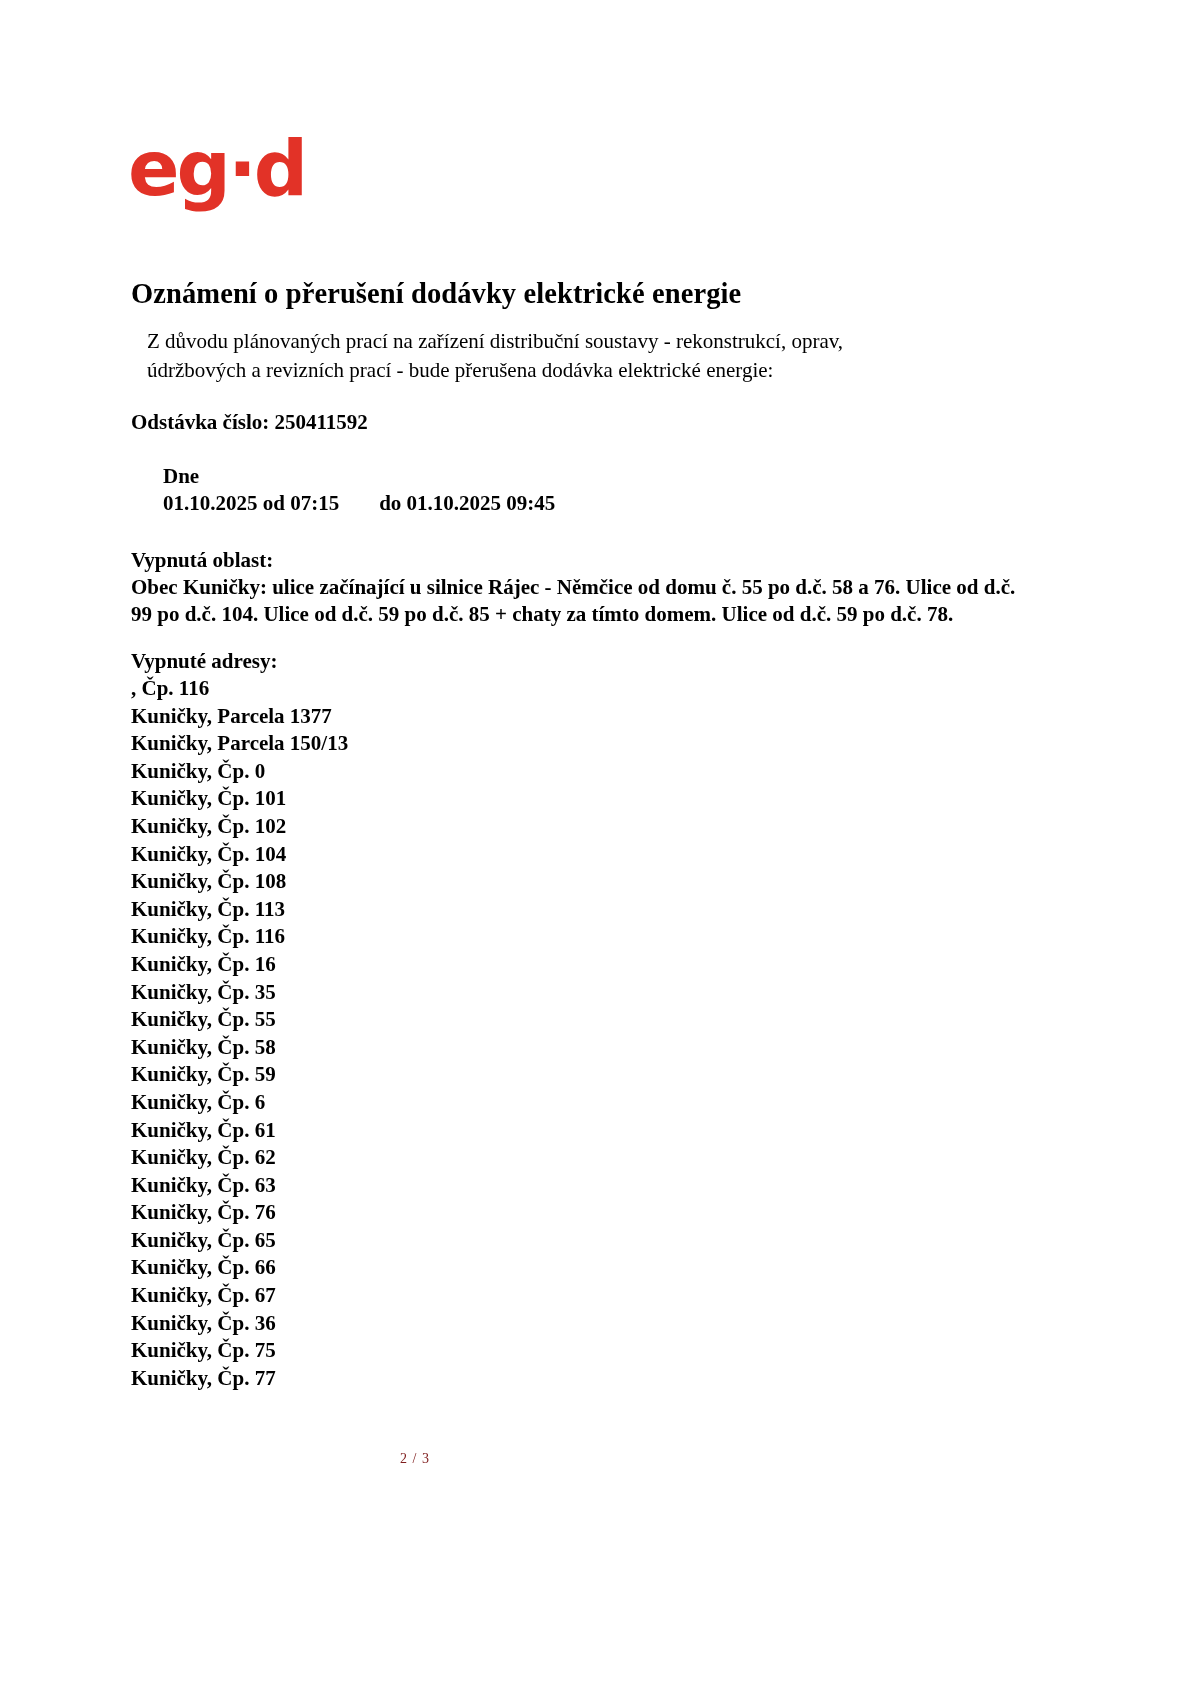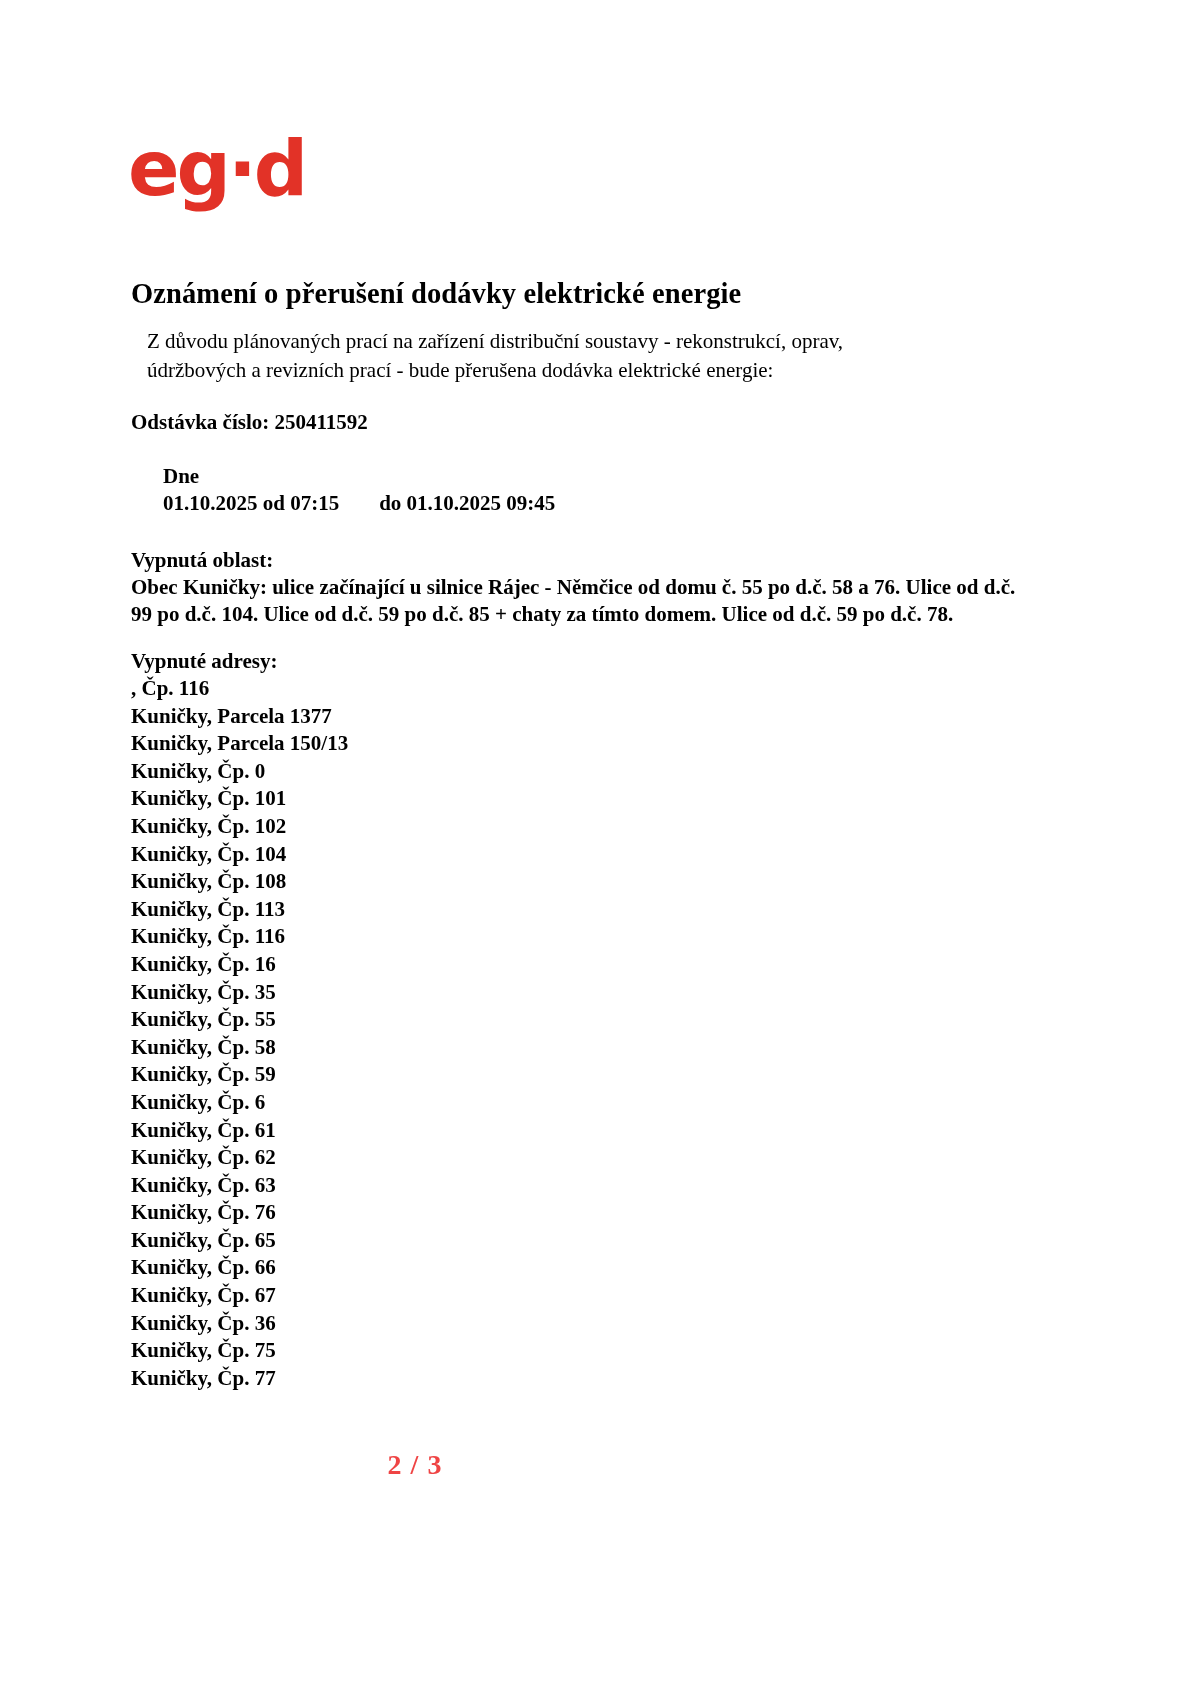--- a/index.html
+++ b/index.html
@@ -121,23 +121,23 @@
   .footer {
     position: absolute;
     left: 0;
     top: 1449px;
     width: 1190px;
     text-align: center;
     padding-right: 360px;
     box-sizing: border-box;
   }
   .page-number {
-    font-size: 28px;
-    color: #ef4444;
-    font-weight: 700;
+    font-size: 14px;
+    color: #7f1d1d;
+    font-weight: 400;
     letter-spacing: 1px;
   }
 </style>
 </head>
 <body>
 
 <div class="page">
 
   <div class="logo-wrap">
     <span class="logo-text">eg·d</span>

